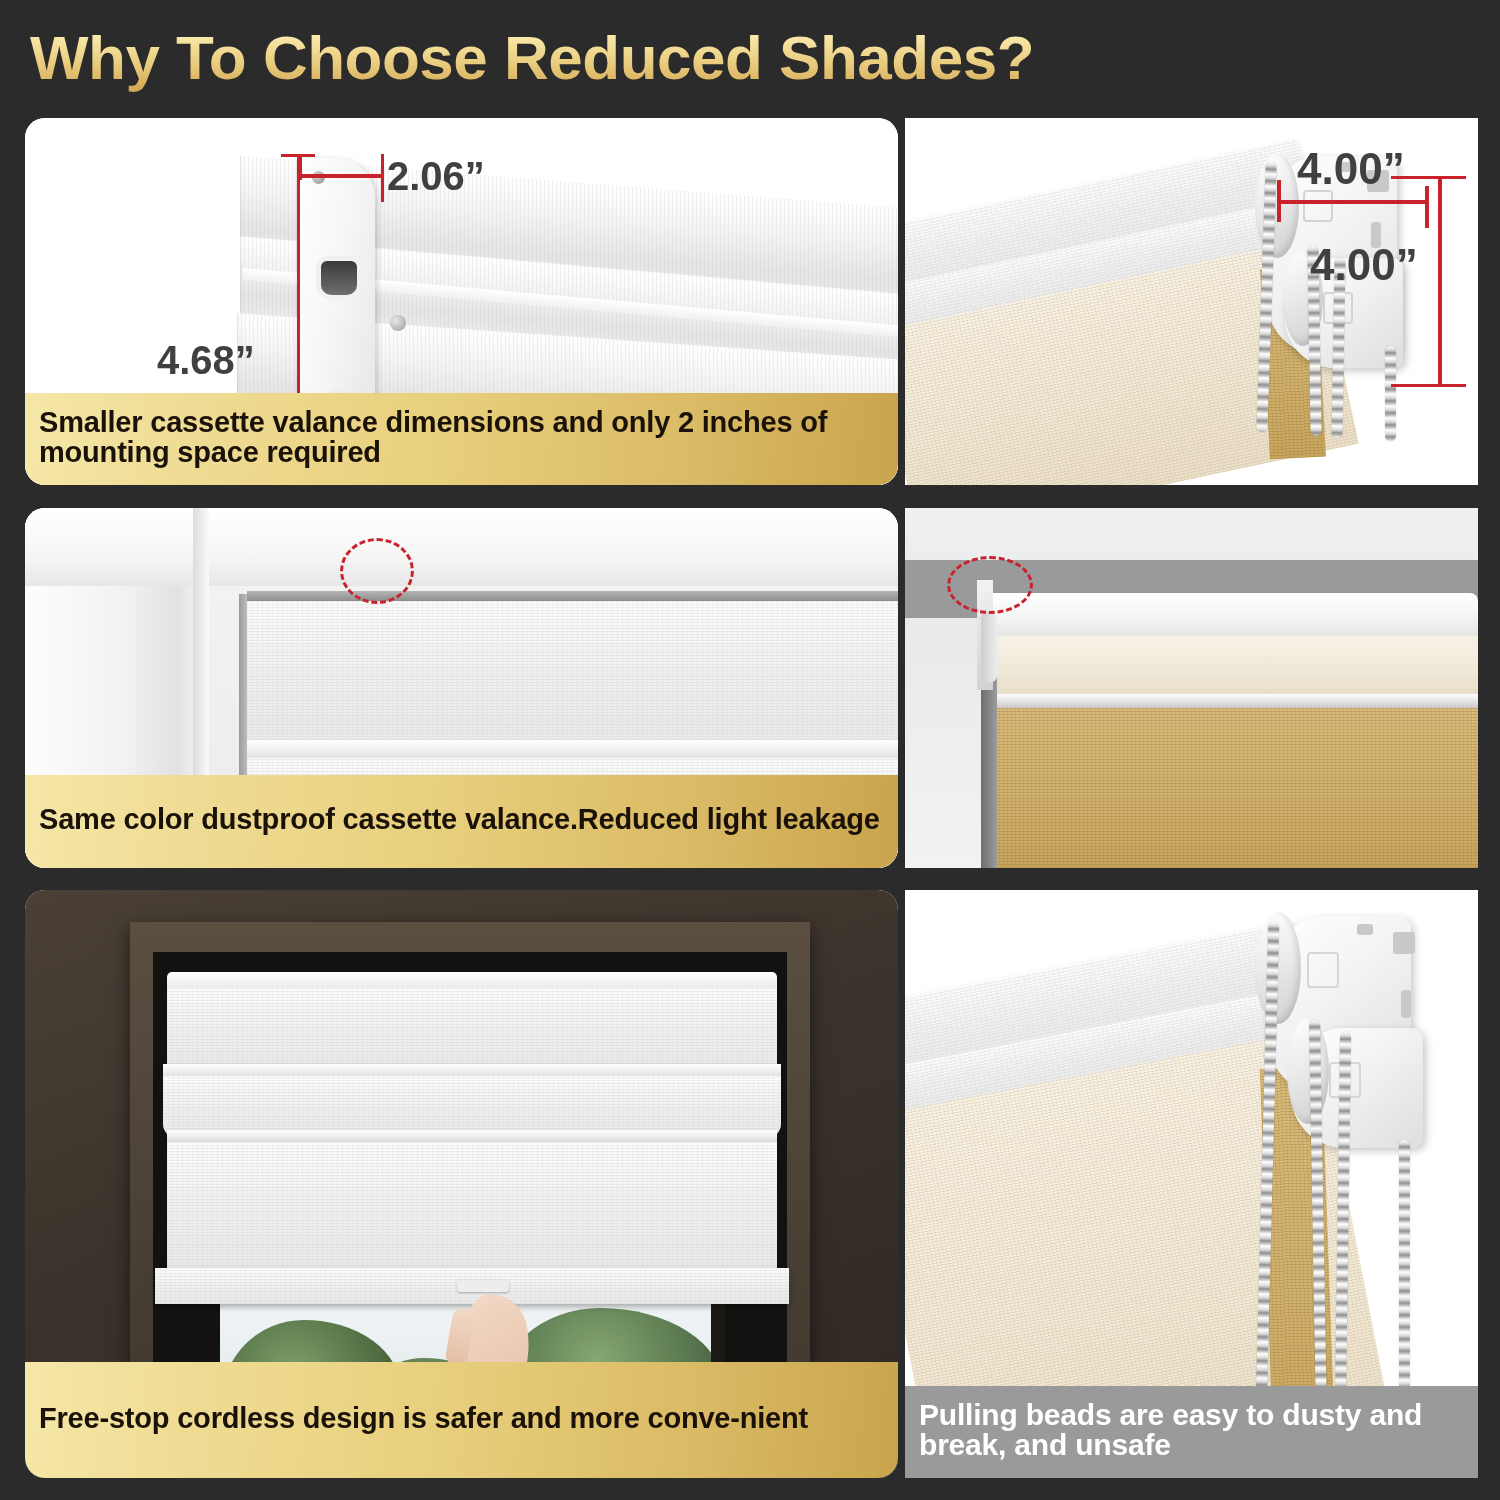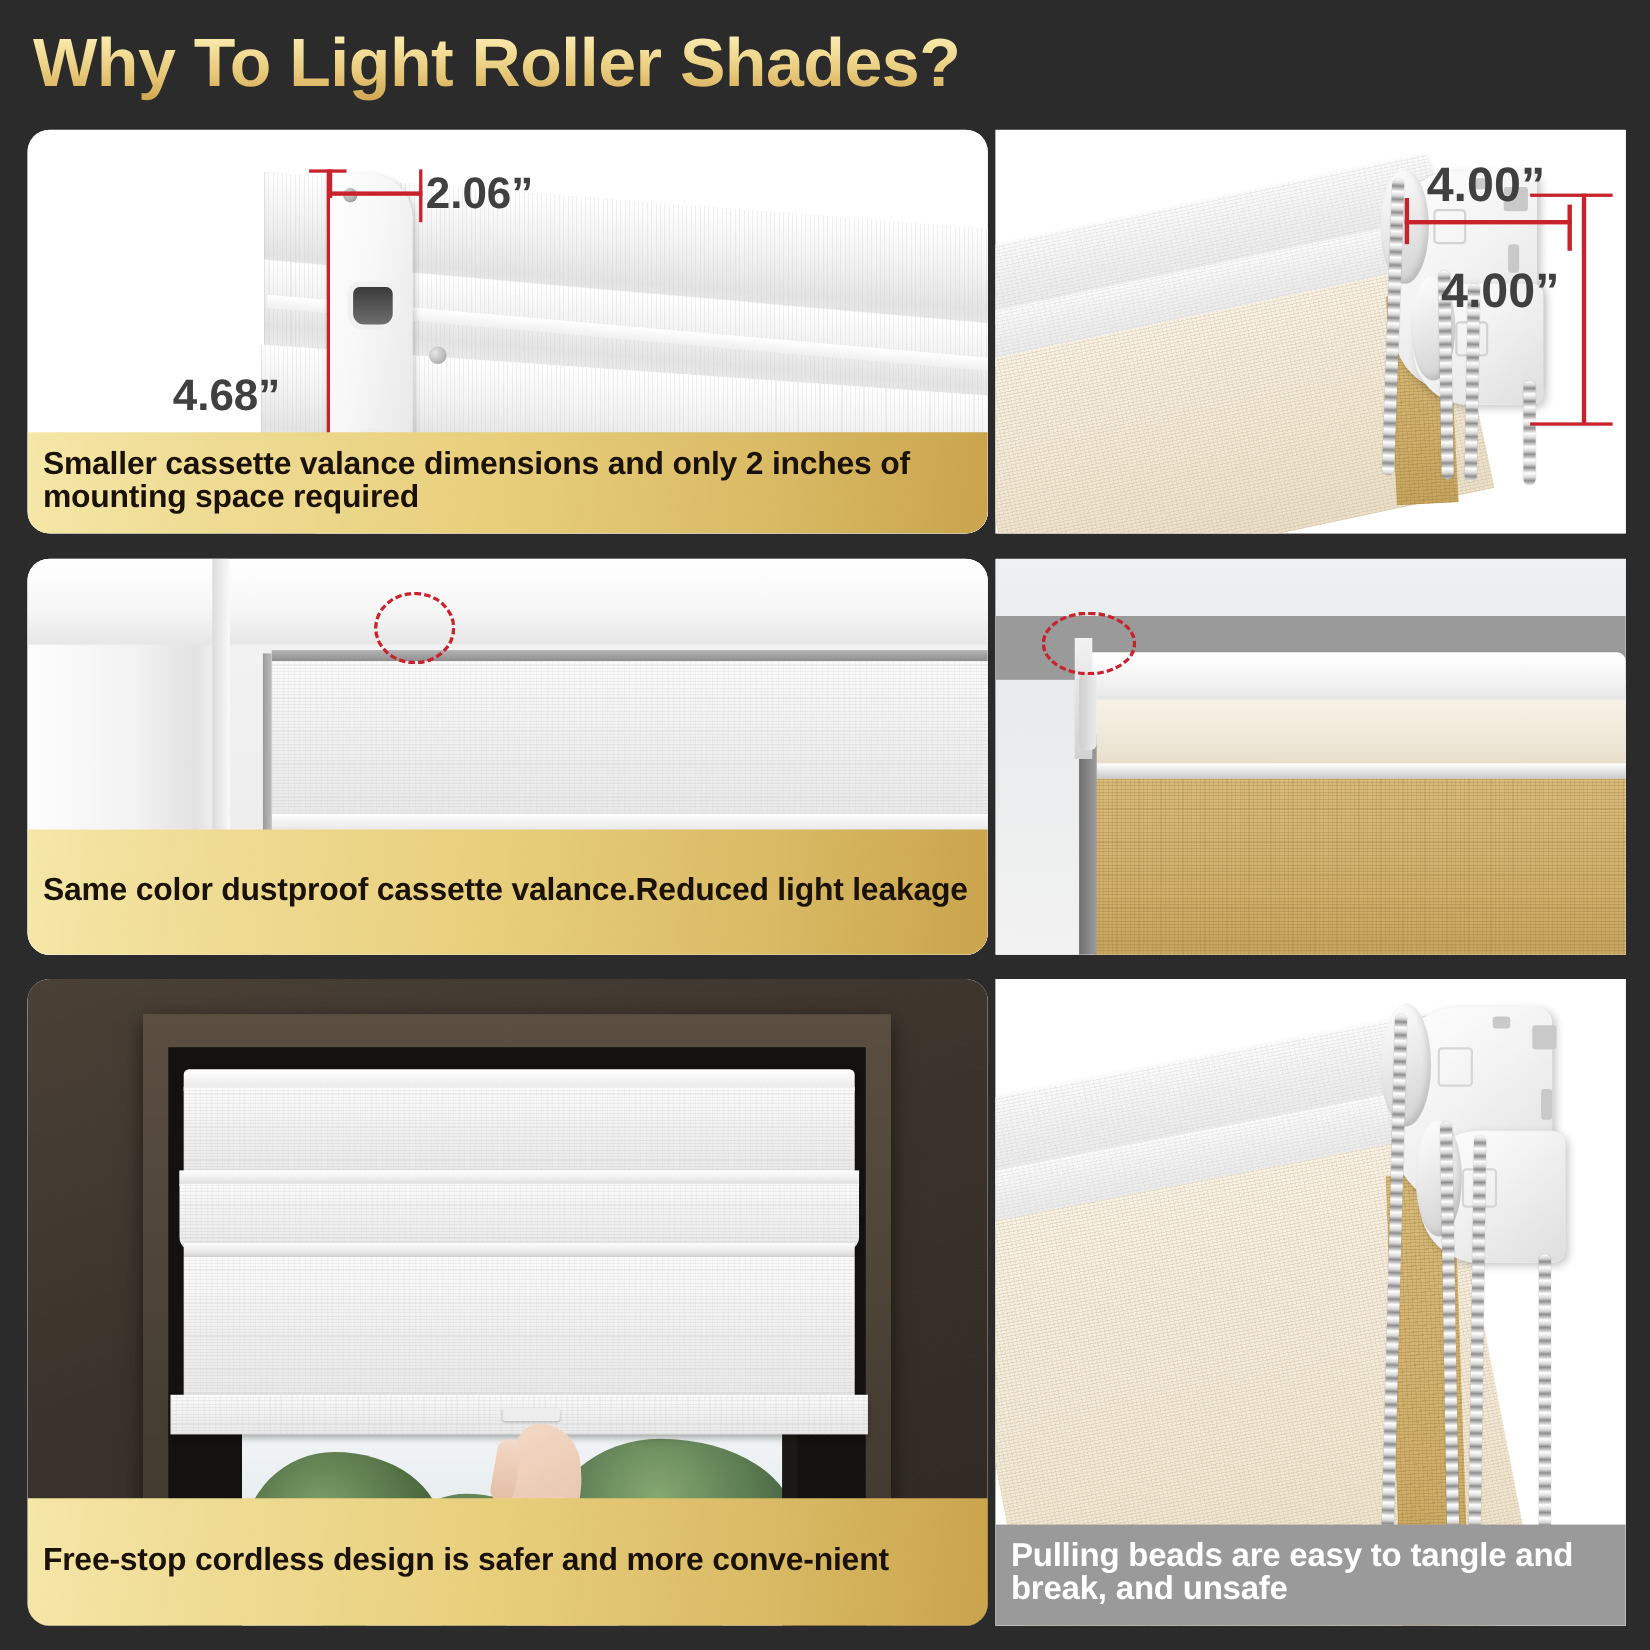--- a/index.html
+++ b/index.html
@@ -119,21 +119,21 @@
   .sky{position:absolute;background:linear-gradient(180deg,#f2f5f6 0%,#e4ebee 55%,#d9e2e6 100%);}
   .tree{position:absolute;border-radius:46% 54% 48% 52%/52% 44% 56% 48%;}
   .hand{position:absolute;background:linear-gradient(160deg,#f3d9c6 0%,#e6c3ab 100%);border-radius:46% 54% 40% 60%/60% 40% 60% 40%;}
   .shade-rail{position:absolute;background:linear-gradient(180deg,#fdfdfd 0%,#ededed 55%,#d9d9d9 100%);box-shadow:0 2px 4px rgba(0,0,0,.22);}
   .pull-tab{position:absolute;background:#ededed;border-radius:3px;box-shadow:0 1px 2px rgba(0,0,0,.3);}
 </style>
 </head>
 <body>
 
 <div id="title-bar">
-  <div id="page-title">Why To Light Roller Shades?</div>
+  <div id="page-title">Why To Choose Reduced Shades?</div>
 </div>
 
 <div class="panel left" id="p1" style="left:25px;top:118px;width:873px;height:367px;">
   <div class="photo">
     <div class="bg"></div>
 
     <div class="valance-body" style="left:215px;top:38px;width:680px;height:120px;
                 transform:skewY(4.5deg); transform-origin:left top;
                 border-radius:0 14px 0 0;"></div>
     <div class="valance-body" style="left:215px;top:118px;width:680px;height:95px;
@@ -241,21 +241,21 @@
                 background:linear-gradient(180deg,#ffffff,#e3e3e3);
                 box-shadow:0 2px 3px rgba(0,0,0,.10);"></div>
     <div class="fabric-white" style="position:absolute;left:222px;top:250px;width:651px;height:110px;"></div>
     <div style="position:absolute;left:214px;top:86px;width:8px;height:274px;
                 background:linear-gradient(90deg,#9b9b9b,#bdbdbd);"></div>
 
     <div class="dashed-circle" style="left:315px;top:30px;width:68px;height:60px;"></div>
 
   </div>
 
-  <div class="caption gold" style="height:114px;">
+  <div class="caption gold" style="height:93px;">
     <div class="caption-text">Same color dustproof cassette valance.Reduced light leakage</div>
   </div>
 </div>
 
 <div class="panel right" id="p4" style="left:905px;top:508px;width:573px;height:360px;">
   <div class="photo">
     <div style="position:absolute;inset:0;background:linear-gradient(180deg,#eef0f1 0%,#e8eaeb 30%,#f2f2f2 100%);"></div>
     <div style="position:absolute;left:0;top:52px;width:573px;height:58px;background:#9a9a9a;"></div>
 
     <div style="position:absolute;left:78px;top:85px;width:495px;height:62px;
@@ -347,15 +347,15 @@
     <div class="roller-tube" style="left:350px;top:22px;width:46px;height:112px;"></div>
     <div class="roller-tube" style="left:382px;top:128px;width:42px;height:106px;"></div>
 
     <div class="bead-chain" style="left:356px;top:32px;height:556px;transform:rotate(1.5deg);"></div>
     <div class="bead-chain" style="left:408px;top:130px;height:458px;transform:rotate(-1deg);"></div>
     <div class="bead-chain" style="left:432px;top:142px;height:446px;transform:rotate(0.8deg);"></div>
     <div class="bead-chain" style="left:494px;top:250px;height:338px;"></div>
   </div>
 
   <div class="caption gray" style="height:92px;">
-    <div class="caption-text">Pulling beads are easy to tangle and break, and unsafe</div>
+    <div class="caption-text">Pulling beads are easy to dusty and break, and unsafe</div>
   </div>
 </div>
 
 </body></html>

